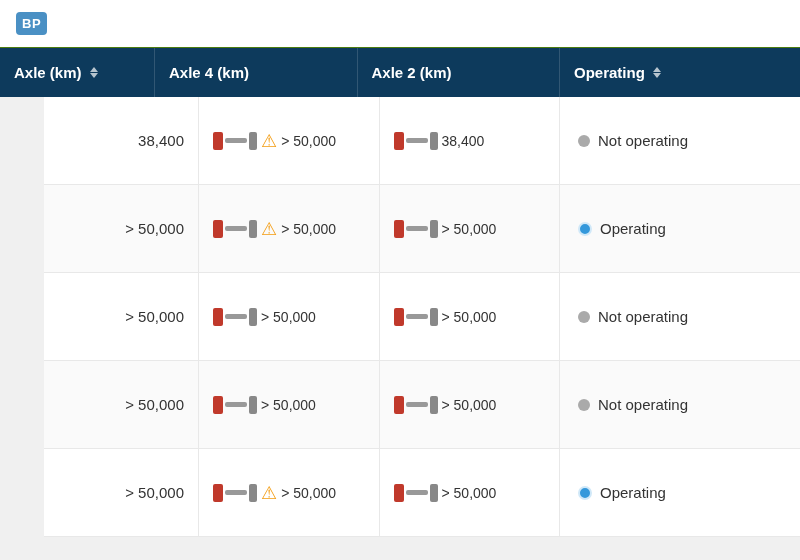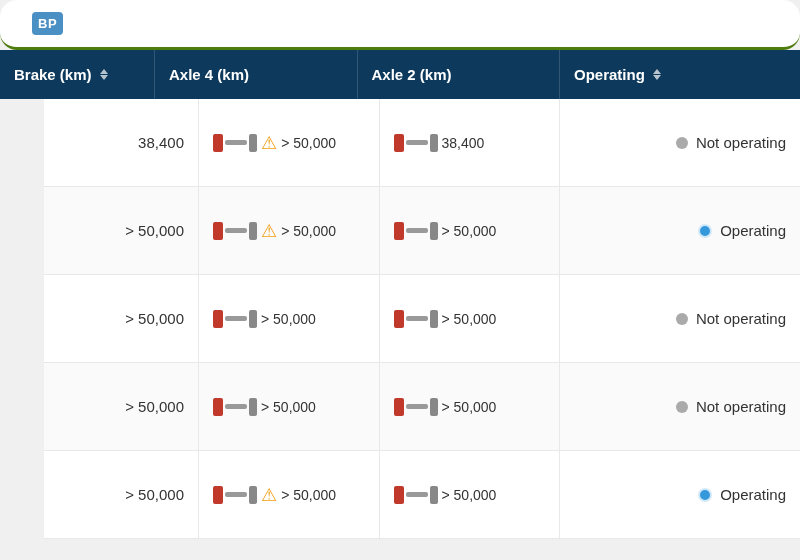--- a/index.html
+++ b/index.html
@@ -6,26 +6,25 @@
     body {
       font-family: -apple-system, BlinkMacSystemFont, 'Segoe UI', Arial, sans-serif;
       background: #f0f0f0;
       width: 800px;
       height: 560px;
       overflow: hidden;
     }
 
     .app-header {
       background: #fff;
-      padding: 12px 32px;
+      padding: 12px 16px;
       display: flex;
       align-items: center;
       gap: 10px;
-      border-bottom: 3px solid #4d7c0f;
-      border-radius: 17px;
+      border-bottom: 1px solid #4d7c0f;
     }
 
     .bp-logo {
       background: #4a90c4;
       color: #fff;
       font-weight: bold;
       font-size: 13px;
       padding: 4px 6px;
       border-radius: 4px;
       letter-spacing: 0.5px;
@@ -170,21 +169,20 @@
       font-size: 18px;
     }
 
     .td-operating {
       display: flex;
       align-items: center;
       gap: 8px;
       font-size: 15px;
       color: #333;
       padding-left: 18px;
-      justify-content: flex-end;
     }
 
     .status-dot {
       width: 12px;
       height: 12px;
       border-radius: 50%;
       flex-shrink: 0;
     }
 
     .dot-grey {
@@ -206,21 +204,21 @@
 </head>
 <body>
 
 <div class="app-header">
   <span class="bp-logo">BP</span>
 </div>
 
 <div class="table-wrapper">
   <div class="table-header">
     <div class="th">
-      <span>Brake (km)</span>
+      <span>Axle (km)</span>
       <div class="sort-icon">
         <span class="sort-up"></span>
         <span class="sort-down"></span>
       </div>
     </div>
     <div class="th">
       <span>Axle 4 (km)</span>
     </div>
     <div class="th">
       <span>Axle 2 (km)</span>

